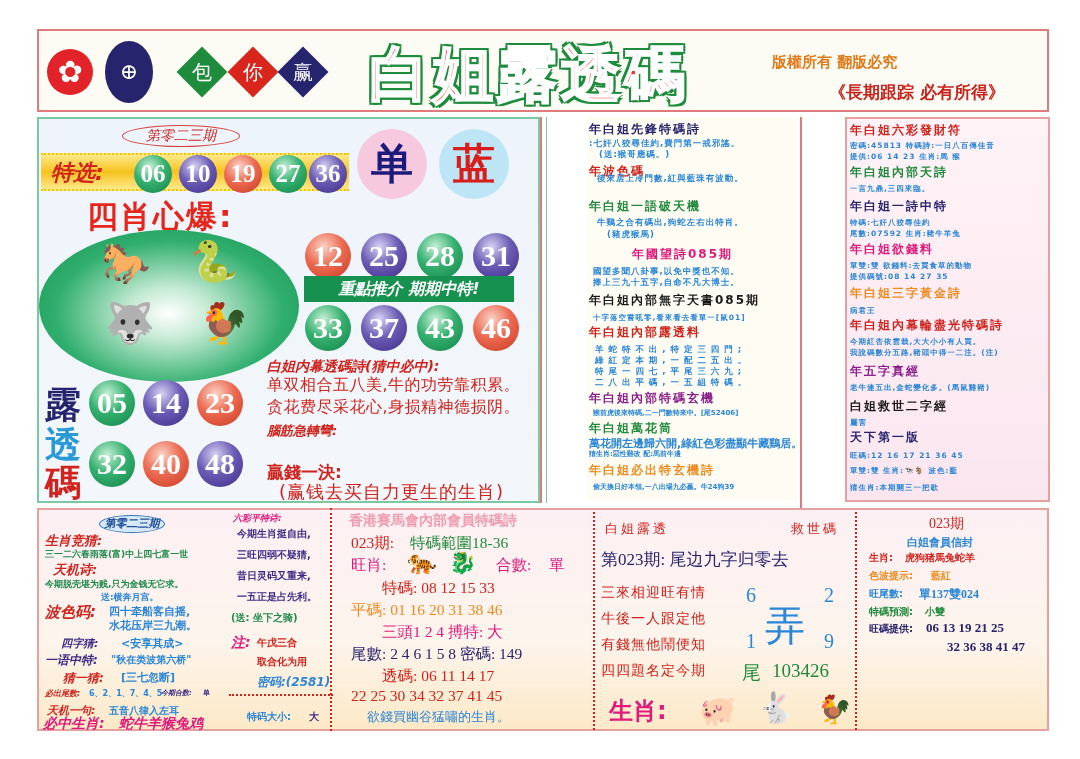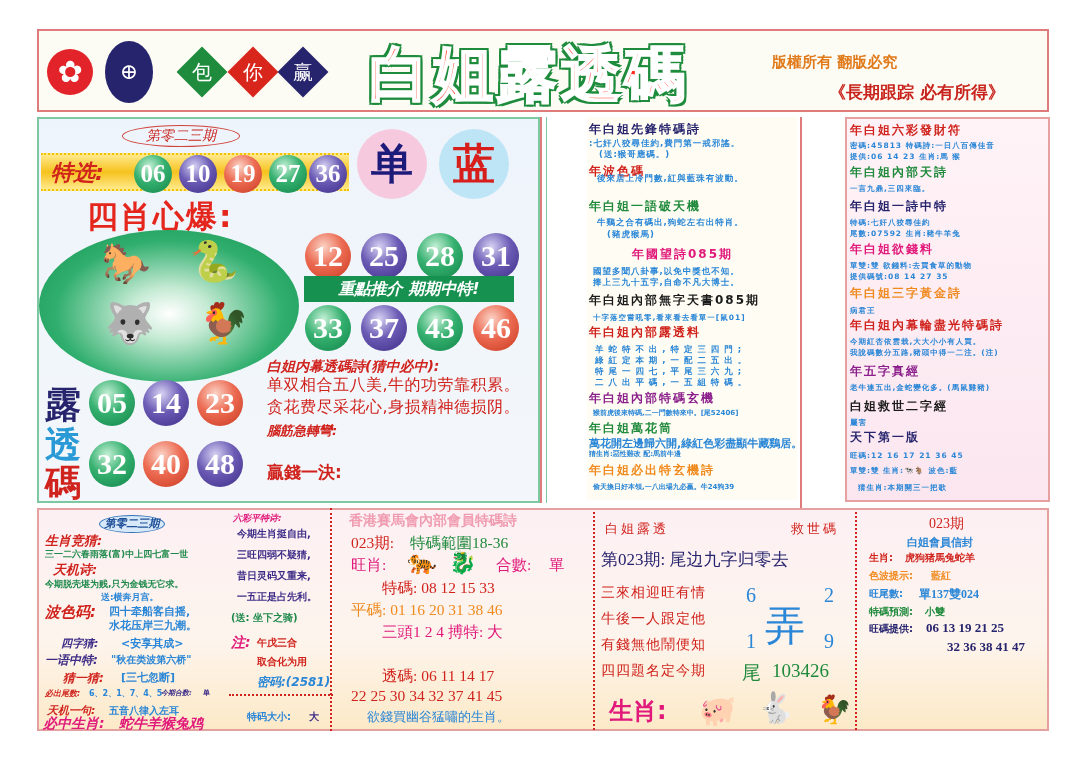--- a/index.html
+++ b/index.html
@@ -128,20 +128,21 @@
   <div class="ball big r" style="left:158px;top:261px;">23</div>
   <div class="ball big g" style="left:50px;top:322px;">32</div>
   <div class="ball big r" style="left:104px;top:322px;">40</div>
   <div class="ball big p" style="left:158px;top:322px;">48</div>
 
   <div id="poem-title" class="abs">白姐内幕透碼詩(猜中必中):</div>
   <div class="poem-line" style="top:256px;">单双相合五八美,牛的功劳靠积累。</div>
   <div class="poem-line" style="top:278px;">贪花费尽采花心,身损精神德损阴。</div>
   <div id="riddle-title" class="abs">腦筋急轉彎:</div>
   <div id="bet-title" class="abs">贏錢一決:</div>
+  <div id="bet-answer" class="abs">(赢钱去买自力更生的生肖)</div>
 </div>
 
 <div id="divider-a" class="abs"></div>
 <div id="divider-b" class="abs"></div>
 <div id="divider-c" class="abs"></div>
 
 <div id="mid-col" class="abs">
   <div class="sec-title" style="left:2px;top:4px;color:#27246e;">年白姐先鋒特碼詩</div>
   <div class="sec-body" style="left:2px;top:21px;">:七奸八狡尋佳約,費門第一戒邪謠。</div>
   <div class="sec-body" style="left:12px;top:32px;">(送:猴哥應碼。)</div>
@@ -202,21 +203,21 @@
 
   <div class="sec-title" style="left:3px;top:244px;color:#8b1f8b;">年五字真經</div>
   <div class="sec-body" style="left:3px;top:263px;font-size:7.5px;">老牛連五出,金蛇變化多。(馬鼠雞豬)</div>
 
   <div class="sec-title" style="left:3px;top:279px;color:#1a1a1a;">白姐救世二字經</div>
   <div class="sec-body" style="left:3px;top:298px;font-size:7.5px;">屬害</div>
 
   <div class="sec-title" style="left:3px;top:310px;color:#27246e;">天下第一版</div>
   <div class="sec-body" style="left:3px;top:331px;font-size:7.5px;">旺碼:12 16 17 21 36 45</div>
   <div class="sec-body" style="left:3px;top:346px;font-size:7.5px;">單雙:雙 生肖:🐄🐐 波色:藍</div>
-  <div class="sec-body" style="left:3px;top:363px;font-size:7.5px;margin-left:8px;">猜生肖:本期開三一把歌</div>
+  <div class="sec-body" style="left:3px;top:363px;font-size:7.5px;">猜生肖:本期開三一把歌</div>
 </div>
 
 <div id="bottom-wrap" class="abs">
 
   <div id="bl-oval" class="abs">第零二三期</div>
   <div class="bl-label" style="left:6px;top:22px;">生肖竞猜:</div>
   <div class="bl-text" style="left:6px;top:38px;text-align:center;">三一二六春雨落(富)中上四七富一世</div>
   <div class="bl-label" style="left:6px;top:51px;margin-left:8px;">天机诗:</div>
   <div class="bl-text" style="left:6px;top:68px;">今期脱壳堪为贱,只为金钱无它求。</div>
   <div class="bl-text blue-text" style="left:62px;top:81px;">送:横奔月宫。</div>
@@ -256,20 +257,21 @@
   <div class="bm-line" style="left:312px;top:23px;color:#d0231d;">023期:</div>
   <div class="bm-line" style="left:371px;top:23px;color:#1f8a3c;">特碼範圍18-36</div>
   <div class="bm-line" style="left:312px;top:45px;color:#e0197a;">旺肖:</div>
   <span class="abs" style="left:368px;top:38px;font-size:24px;">🐅</span>
   <span class="abs" style="left:410px;top:40px;font-size:22px;">🐉</span>
   <div class="bm-line" style="left:457px;top:45px;color:#e0197a;">合數:</div>
   <div class="bm-line" style="left:510px;top:45px;color:#e0197a;">單</div>
   <div class="bm-line" style="left:343px;top:68px;color:#d0231d;">特碼: 08 12 15 33</div>
   <div class="bm-line" style="left:312px;top:90px;color:#f08a1e;">平碼: 01 16 20 31 38 46</div>
   <div class="bm-line" style="left:343px;top:112px;color:#e0197a;">三頭1 2 4 搏特: 大</div>
+  <div class="bm-line" style="left:312px;top:134px;color:#27246e;">尾數: 2 4 6 1 5 8 密碼: 149</div>
   <div class="bm-line" style="left:343px;top:156px;color:#d0231d;">透碼: 06 11 14 17</div>
   <div class="bm-line" style="left:312px;top:177px;color:#d0231d;">22 25 30 34 32 37 41 45</div>
   <div class="bm-line" style="left:328px;top:198px;color:#2a86d6;font-family:'DejaVu Sans',sans-serif;font-size:13px;">欲錢買幽谷猛嘯的生肖。</div>
 
   <div class="bm-line" style="left:566px;top:10px;color:#d0231d;font-size:13px;font-family:'DejaVu Serif',serif;letter-spacing:3px;">白姐露透</div>
   <div class="bm-line" style="left:752px;top:10px;color:#d0231d;font-size:13px;font-family:'DejaVu Serif',serif;letter-spacing:3px;">救世碼</div>
   <div class="bm-line" style="left:562px;top:38px;color:#27246e;font-size:17px;">第023期: 尾边九字归零去</div>
   <div class="bm-line" style="left:562px;top:74px;color:#d0231d;font-size:14px;letter-spacing:1px;">三來相迎旺有情</div>
   <div class="bm-line" style="left:562px;top:100px;color:#d0231d;font-size:14px;letter-spacing:1px;">牛後一人跟定他</div>
   <div class="bm-line" style="left:562px;top:126px;color:#d0231d;font-size:14px;letter-spacing:1px;">有錢無他鬧便知</div>

